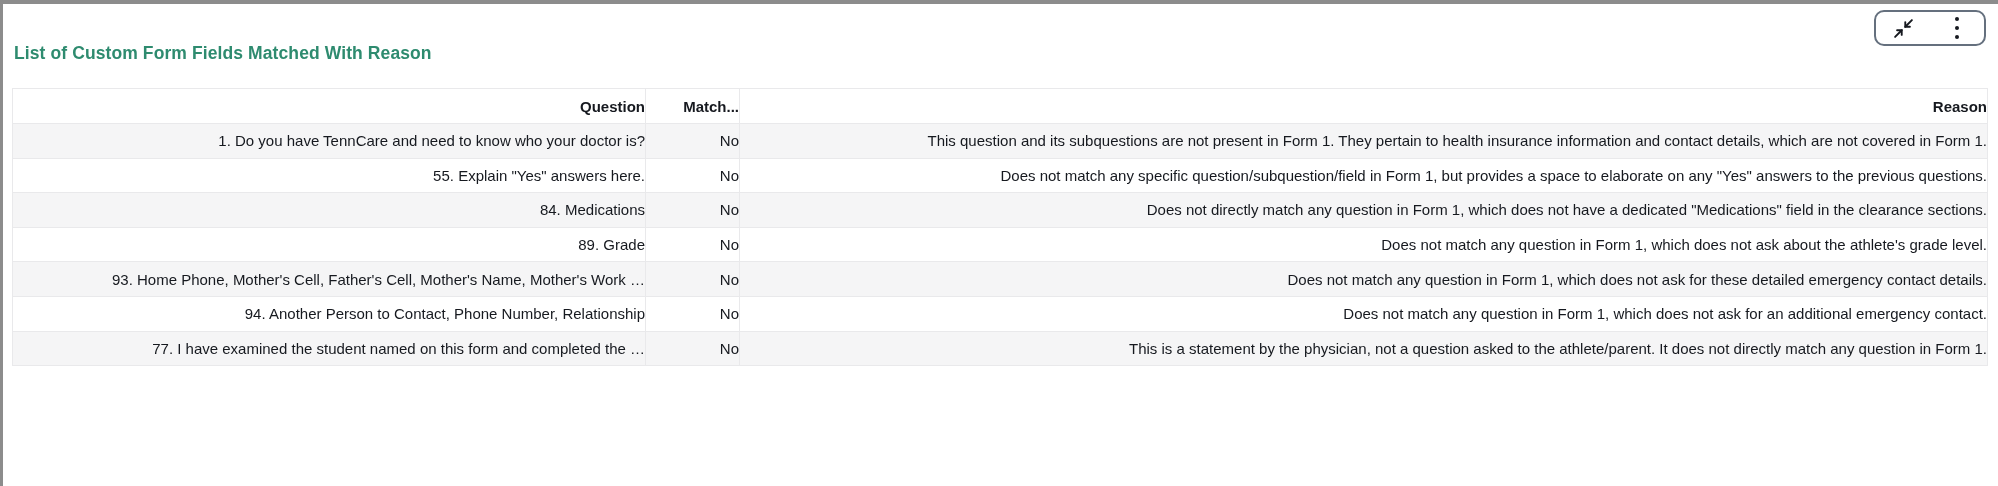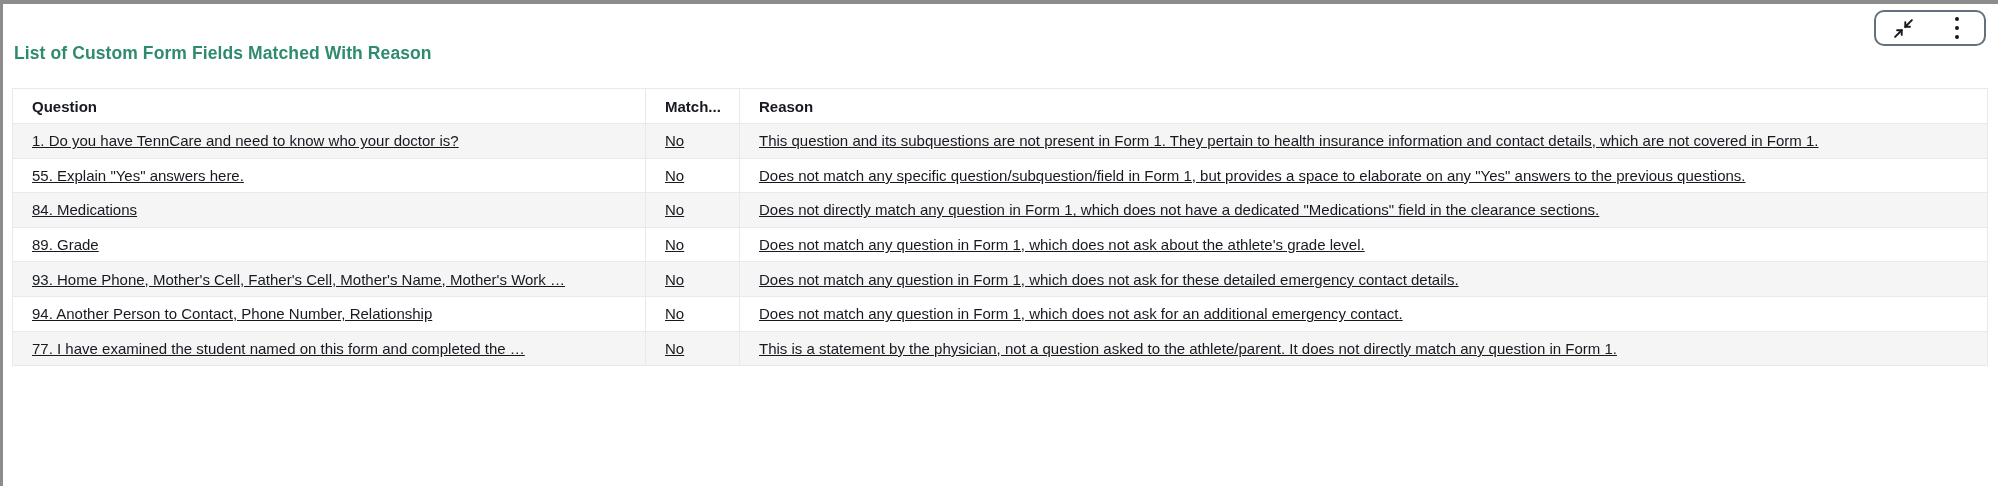--- a/index.html
+++ b/index.html
@@ -56,33 +56,33 @@
     margin-top: 24px;
     width: 1976px;
     border-collapse: collapse;
     table-layout: fixed;
     font-size: 15px;
   }
   .match-table col.c-question { width: 633px; }
   .match-table col.c-match    { width: 94px;  }
   .match-table th, .match-table td {
     border: 1px solid #e9e9eb;
-    padding: 0 19px;
-    text-align: left;
+    padding: 0 0;
+    text-align: right;
     white-space: nowrap;
     overflow: hidden;
     vertical-align: middle;
   }
   .match-table th {
     height: 35px;
     font-weight: bold;
     background: #ffffff;
     cursor: pointer;
   }
-  .match-table td { height: 34.6px; font-weight: normal; text-decoration: underline; }
+  .match-table td { height: 34.6px; font-weight: normal; }
   .match-table tbody tr:nth-child(odd) td { background: #f5f5f6; }
   .match-table tbody tr:nth-child(even) td { background: #ffffff; }
 </style>
 </head>
 <body>
 
 <div class="edge-top"></div>
 <div class="edge-left"></div>
 
 <div class="panel">

